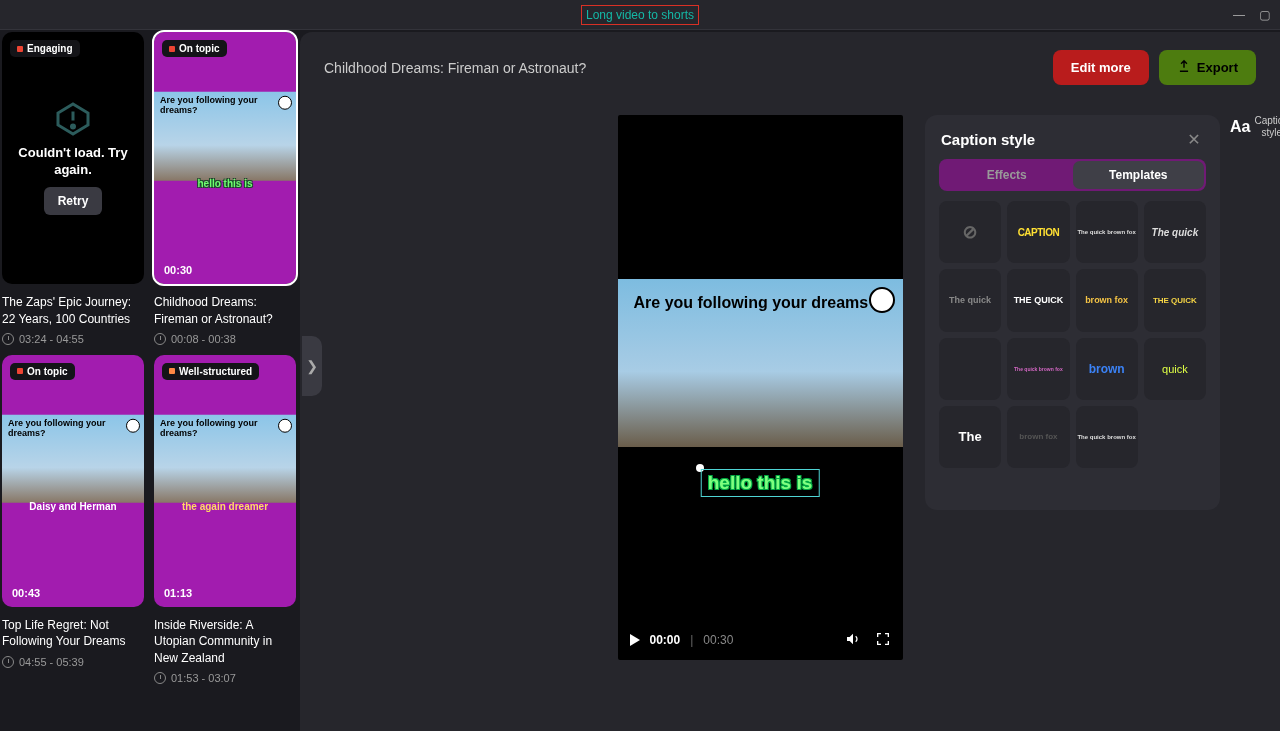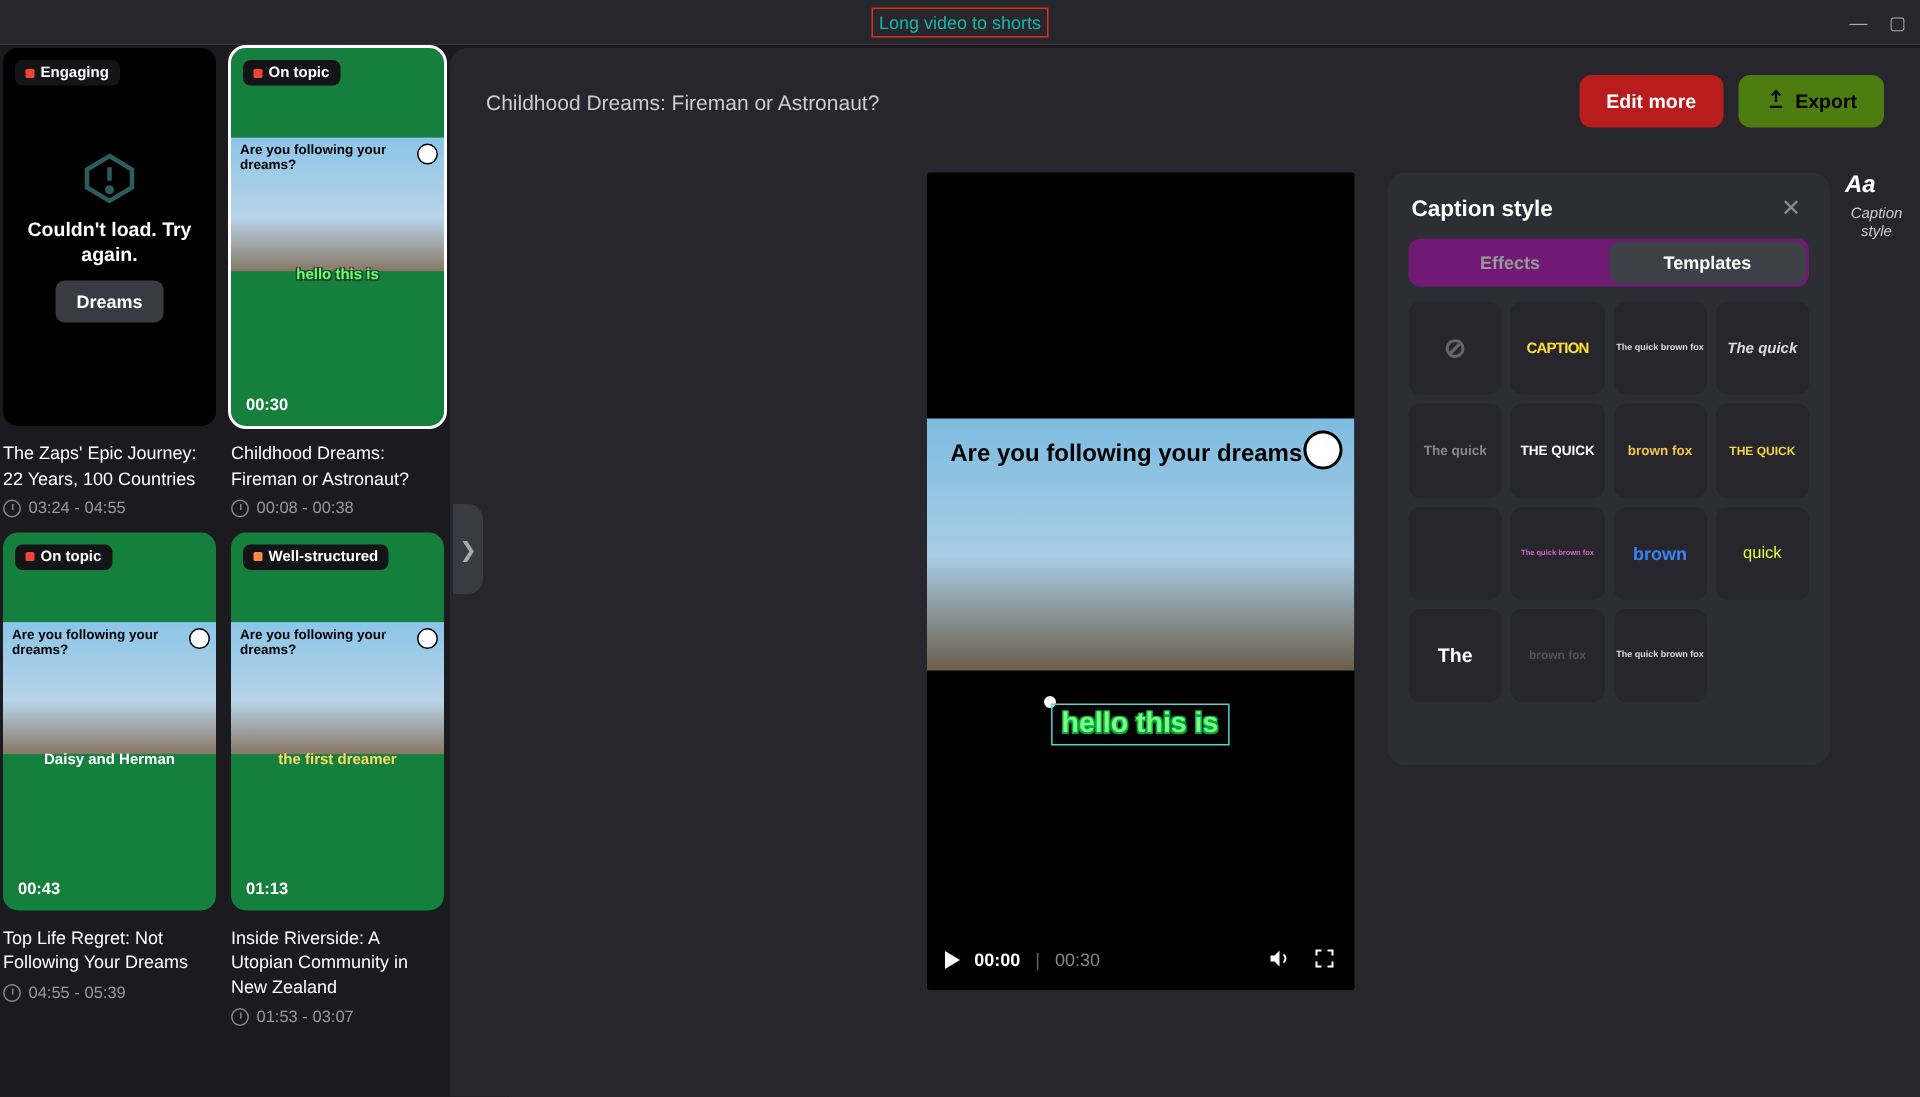--- a/index.html
+++ b/index.html
@@ -58,21 +58,21 @@
       display: grid;
       grid-template-columns: 1fr 1fr;
       gap: 10px;
       padding: 0 2px;
     }
     .clip-card {
       display: flex;
       flex-direction: column;
     }
     .clip-preview {
-      background: #15803d;
+      background: #a21caf;
       border-radius: 10px;
       position: relative;
       aspect-ratio: 9/16;
       overflow: hidden;
     }
     .clip-preview.selected {
       outline: 2px solid #fff;
     }
     .clip-badge {
       position: absolute;
@@ -287,22 +287,22 @@
     .tc-brownfox { color:#f5c445;font-size:9px;font-weight:700; }
     .tc-quick-yellow { color:#f5d445;font-size:8px;font-weight:800; }
     .tc-qbf2 { color:#d467c4;font-size:5px; }
     .tc-brown { color:#3b82f6;font-size:12px;font-weight:800; }
     .tc-quick-lime { color:#dfff45;font-size:11px;font-weight:400; }
     .tc-the { color:#fff;font-size:13px;font-weight:800; }
     .tc-dim { color:#555;font-size:8px; }
     .tc-qbf3 { color:#ddd;font-size:6px; }
     .right-rail {
       position:absolute;right:8px;top:30px;
-      display:flex;flex-direction:column;align-items:flex-start;gap:4px;
-      cursor:pointer;width:42px;font-style:italic;
+      display:flex;flex-direction:row;align-items:center;gap:4px;
+      cursor:pointer;width:42px;
     }
     .rail-icon { color:#fff;font-size:16px;font-weight:600; }
     .rail-label { color:#ccc;font-size:10px;text-align:center;line-height:1.2; }
     .collapse-handle {
       position:absolute;left:302px;top:50%;transform:translateY(-50%);
       width:20px;height:60px;background:#3a3a42;border-radius:0 10px 10px 0;
       display:flex;align-items:center;justify-content:center;
       color:#aaa;font-size:14px;cursor:pointer;z-index:5;
     }
   </style>
@@ -324,21 +324,21 @@
           <div class="clip-preview">
             <div class="clip-badge"><span class="badge-dot-red"></span>Engaging</div>
             <div class="error-icon">
               <svg width="36" height="36" viewBox="0 0 24 24" fill="none" stroke="#2c5c5c" stroke-width="2">
                 <polygon points="12,2 22,8 22,16 12,22 2,16 2,8"></polygon>
                 <line x1="12" y1="7" x2="12" y2="13"></line>
                 <circle cx="12" cy="17" r="1" fill="#2c5c5c"></circle>
               </svg>
             </div>
             <div class="error-text">Couldn't load. Try again.</div>
-            <button class="retry-btn">Dreams</button>
+            <button class="retry-btn">Retry</button>
           </div>
           <div class="clip-title">The Zaps' Epic Journey: 22 Years, 100 Countries</div>
           <div class="clip-time-row">
             <span class="clock-icon"></span>
             <span>03:24 - 04:55</span>
           </div>
         </div>
         <div class="clip-card">
           <div class="clip-preview selected">
             <div class="clip-badge"><span class="badge-dot-red"></span>On topic</div>
@@ -371,21 +371,21 @@
             <span>04:55 - 05:39</span>
           </div>
         </div>
         <div class="clip-card">
           <div class="clip-preview">
             <div class="clip-badge"><span class="badge-dot-orange"></span>Well-structured</div>
             <div class="clip-video-area">
               <div>Are you following your dreams?</div>
               <div class="clip-timer-icon"></div>
             </div>
-            <div class="clip-caption-text caption-yellow">the first dreamer</div>
+            <div class="clip-caption-text caption-yellow">the again dreamer</div>
             <div class="clip-duration">01:13</div>
           </div>
           <div class="clip-title">Inside Riverside: A Utopian Community in New Zealand</div>
           <div class="clip-time-row">
             <span class="clock-icon"></span>
             <span>01:53 - 03:07</span>
           </div>
         </div>
       </div>
   </div>

